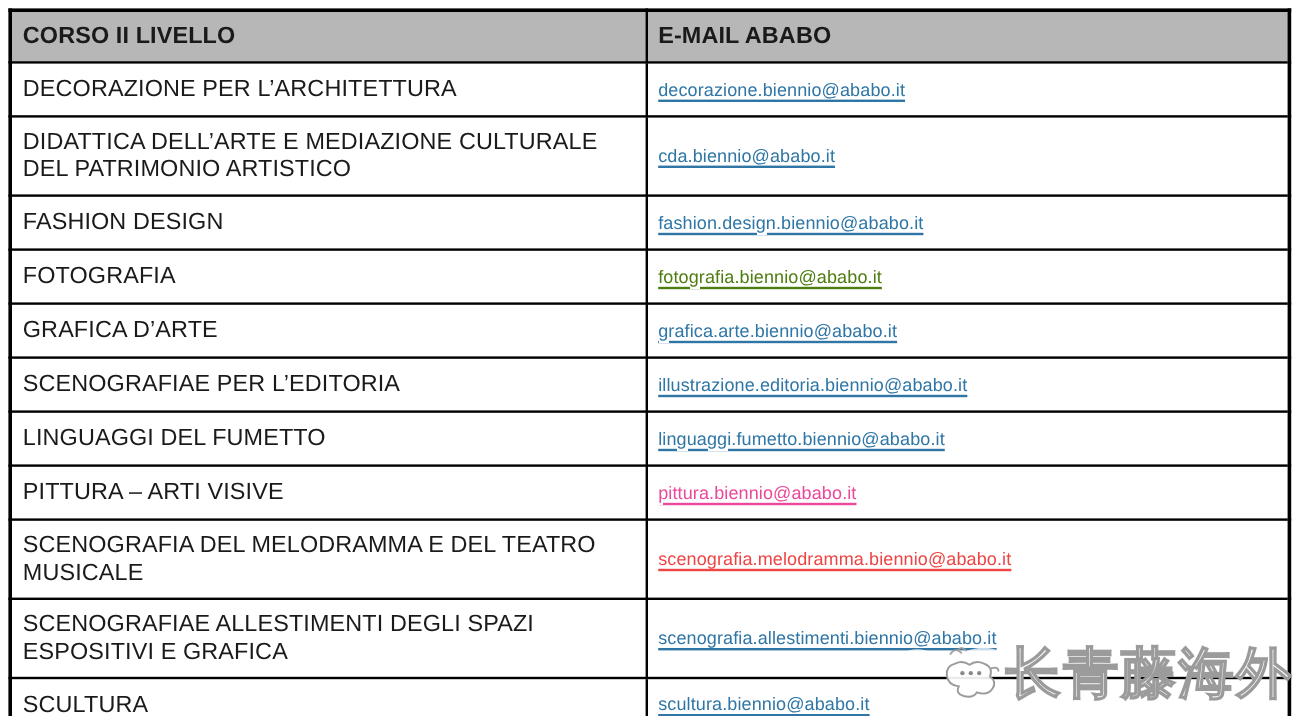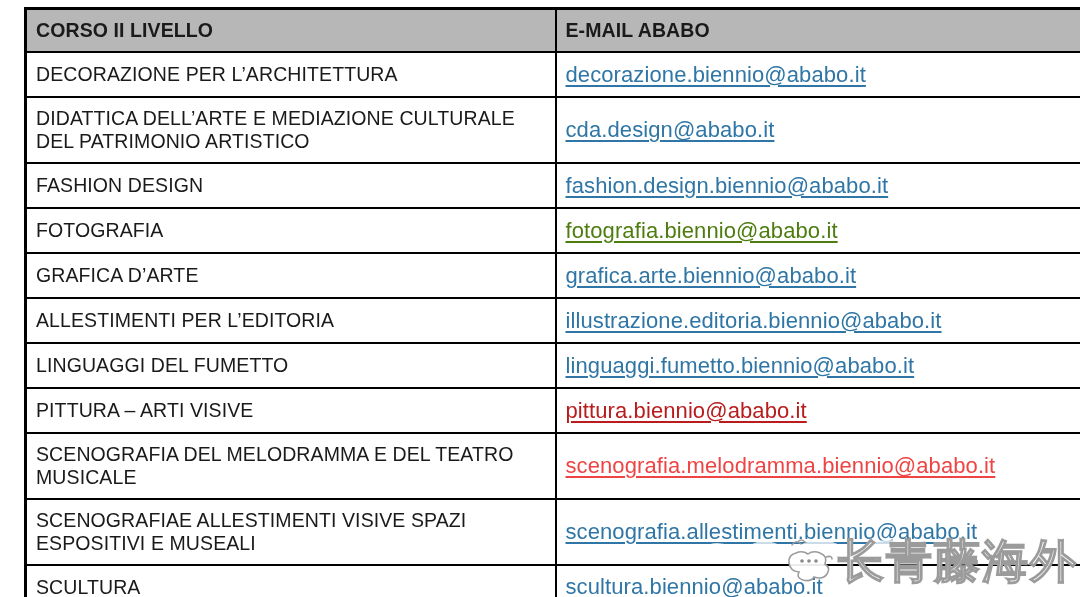--- a/index.html
+++ b/index.html
@@ -5,21 +5,21 @@
   * { margin: 0; padding: 0; box-sizing: border-box; }
   html, body {
     width: 1080px; height: 597px;
     background: #ffffff;
     font-family: "Liberation Sans", sans-serif;
     overflow: hidden;
     position: relative;
   }
   .table-wrap {
     position: absolute;
-    left: 24px; top: 7px;
+    left: 7px; top: 7px;
     width: 1052px; height: 583px;
   }
   table.course-table {
     width: 100%; height: 100%;
     border-collapse: collapse;
     table-layout: fixed;
   }
   table.course-table th,
   table.course-table td {
     border: 2px solid #000000;
@@ -42,21 +42,21 @@
   }
   col.c1 { width: 530px; }
   col.c2 { width: 536px; }
   tr.data-row { height: 45px; }
   td.email-cell { padding-left: 12px; }
   a.email-link {
     color: #2f76a6;
     text-underline-offset: 3px;
     text-decoration-thickness: 1.5px;
     cursor: pointer;
-    font-size: 22px;
+    font-size: 15px;
   }
   
   .watermark {
     position: absolute;
     right: 2px; top: 531px;
     display: flex;
     align-items: center;
     gap: 4px;
     pointer-events: none;
     z-index: 5;
@@ -97,21 +97,21 @@
     <tbody>
         <tr class="data-row">
     <td class="course-cell">DECORAZIONE PER L’ARCHITETTURA</td>
     <td class="email-cell">
       <a class="email-link" href="#" style="color: rgb(47, 118, 166);">decorazione.biennio@ababo.it</a>
     </td>
   </tr>
         <tr class="data-row">
     <td class="course-cell">DIDATTICA DELL’ARTE E MEDIAZIONE CULTURALE DEL PATRIMONIO ARTISTICO</td>
     <td class="email-cell">
-      <a class="email-link" href="#" style="color: rgb(47, 118, 166);">cda.design@ababo.it</a>
+      <a class="email-link" href="#" style="color: rgb(47, 118, 166);">cda.biennio@ababo.it</a>
     </td>
   </tr>
         <tr class="data-row">
     <td class="course-cell">FASHION DESIGN</td>
     <td class="email-cell">
       <a class="email-link" href="#" style="color: rgb(47, 118, 166);">fashion.design.biennio@ababo.it</a>
     </td>
   </tr>
         <tr class="data-row">
     <td class="course-cell">FOTOGRAFIA</td>
@@ -119,45 +119,45 @@
       <a class="email-link" href="#" style="color: #4d7c0f;">fotografia.biennio@ababo.it</a>
     </td>
   </tr>
         <tr class="data-row">
     <td class="course-cell">GRAFICA D’ARTE</td>
     <td class="email-cell">
       <a class="email-link" href="#" style="color: rgb(47, 118, 166);">grafica.arte.biennio@ababo.it</a>
     </td>
   </tr>
         <tr class="data-row">
-    <td class="course-cell">ALLESTIMENTI PER L’EDITORIA</td>
+    <td class="course-cell">SCENOGRAFIAE PER L’EDITORIA</td>
     <td class="email-cell">
       <a class="email-link" href="#" style="color: rgb(47, 118, 166);">illustrazione.editoria.biennio@ababo.it</a>
     </td>
   </tr>
         <tr class="data-row">
     <td class="course-cell">LINGUAGGI DEL FUMETTO</td>
     <td class="email-cell">
       <a class="email-link" href="#" style="color: rgb(47, 118, 166);">linguaggi.fumetto.biennio@ababo.it</a>
     </td>
   </tr>
         <tr class="data-row">
     <td class="course-cell">PITTURA – ARTI VISIVE</td>
     <td class="email-cell">
-      <a class="email-link" href="#" style="color: #b91c1c;">pittura.biennio@ababo.it</a>
+      <a class="email-link" href="#" style="color: #ec4899;">pittura.biennio@ababo.it</a>
     </td>
   </tr>
         <tr class="data-row">
     <td class="course-cell">SCENOGRAFIA DEL MELODRAMMA E DEL TEATRO MUSICALE</td>
     <td class="email-cell">
       <a class="email-link" href="#" style="color: #ef4444;">scenografia.melodramma.biennio@ababo.it</a>
     </td>
   </tr>
         <tr class="data-row">
-    <td class="course-cell">SCENOGRAFIAE ALLESTIMENTI VISIVE SPAZI ESPOSITIVI E MUSEALI</td>
+    <td class="course-cell">SCENOGRAFIAE ALLESTIMENTI DEGLI SPAZI ESPOSITIVI E GRAFICA</td>
     <td class="email-cell">
       <a class="email-link" href="#" style="color: rgb(47, 118, 166);">scenografia.allestimenti.biennio@ababo.it</a>
     </td>
   </tr>
         <tr class="data-row">
     <td class="course-cell">SCULTURA</td>
     <td class="email-cell">
       <a class="email-link" href="#" style="color: rgb(47, 118, 166);">scultura.biennio@ababo.it</a>
     </td>
   </tr>

